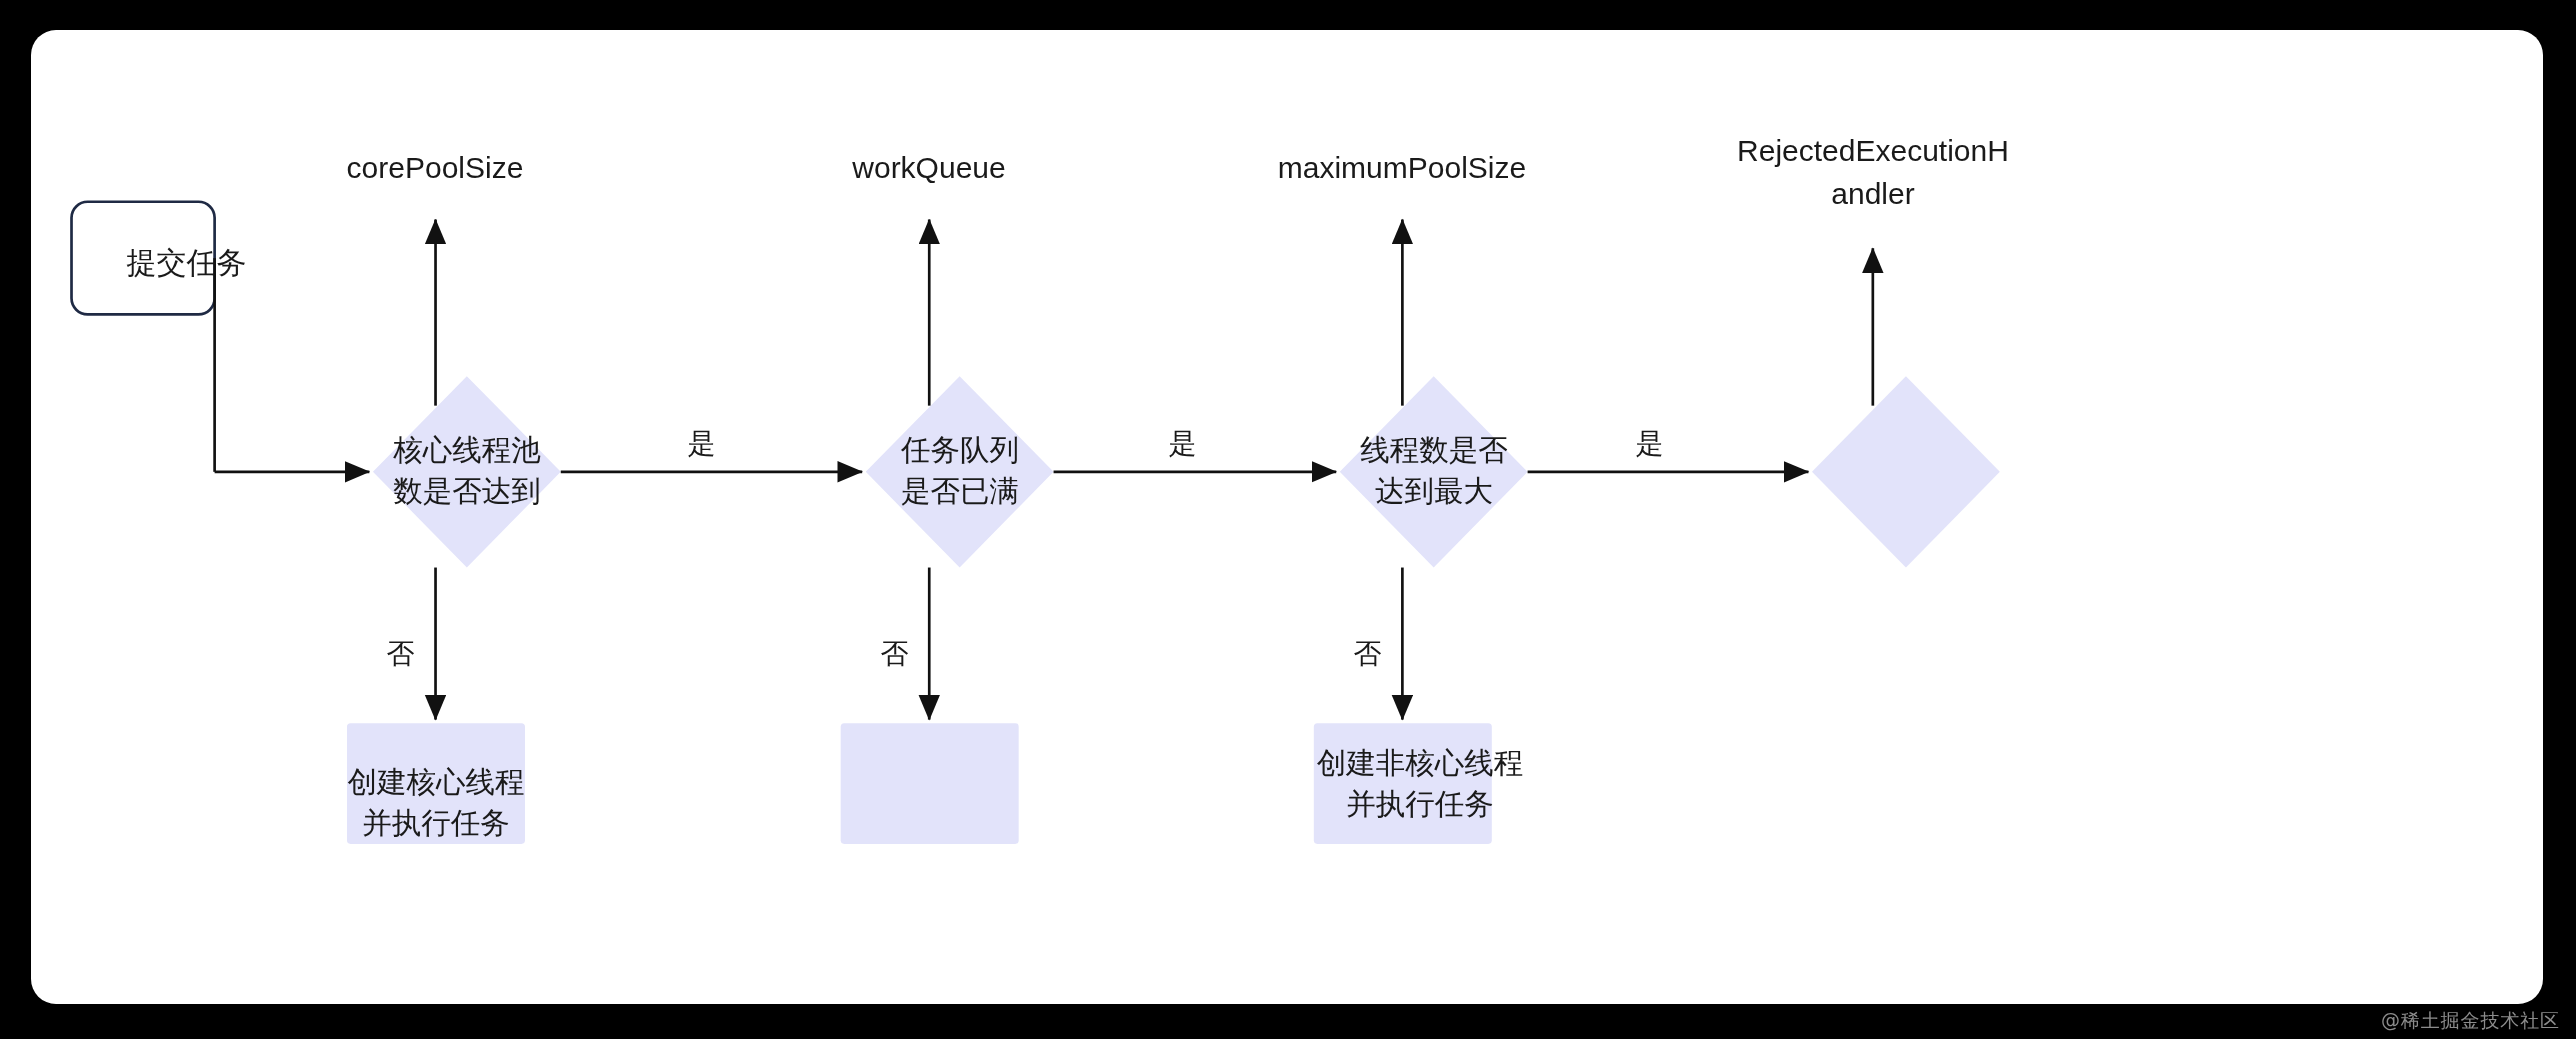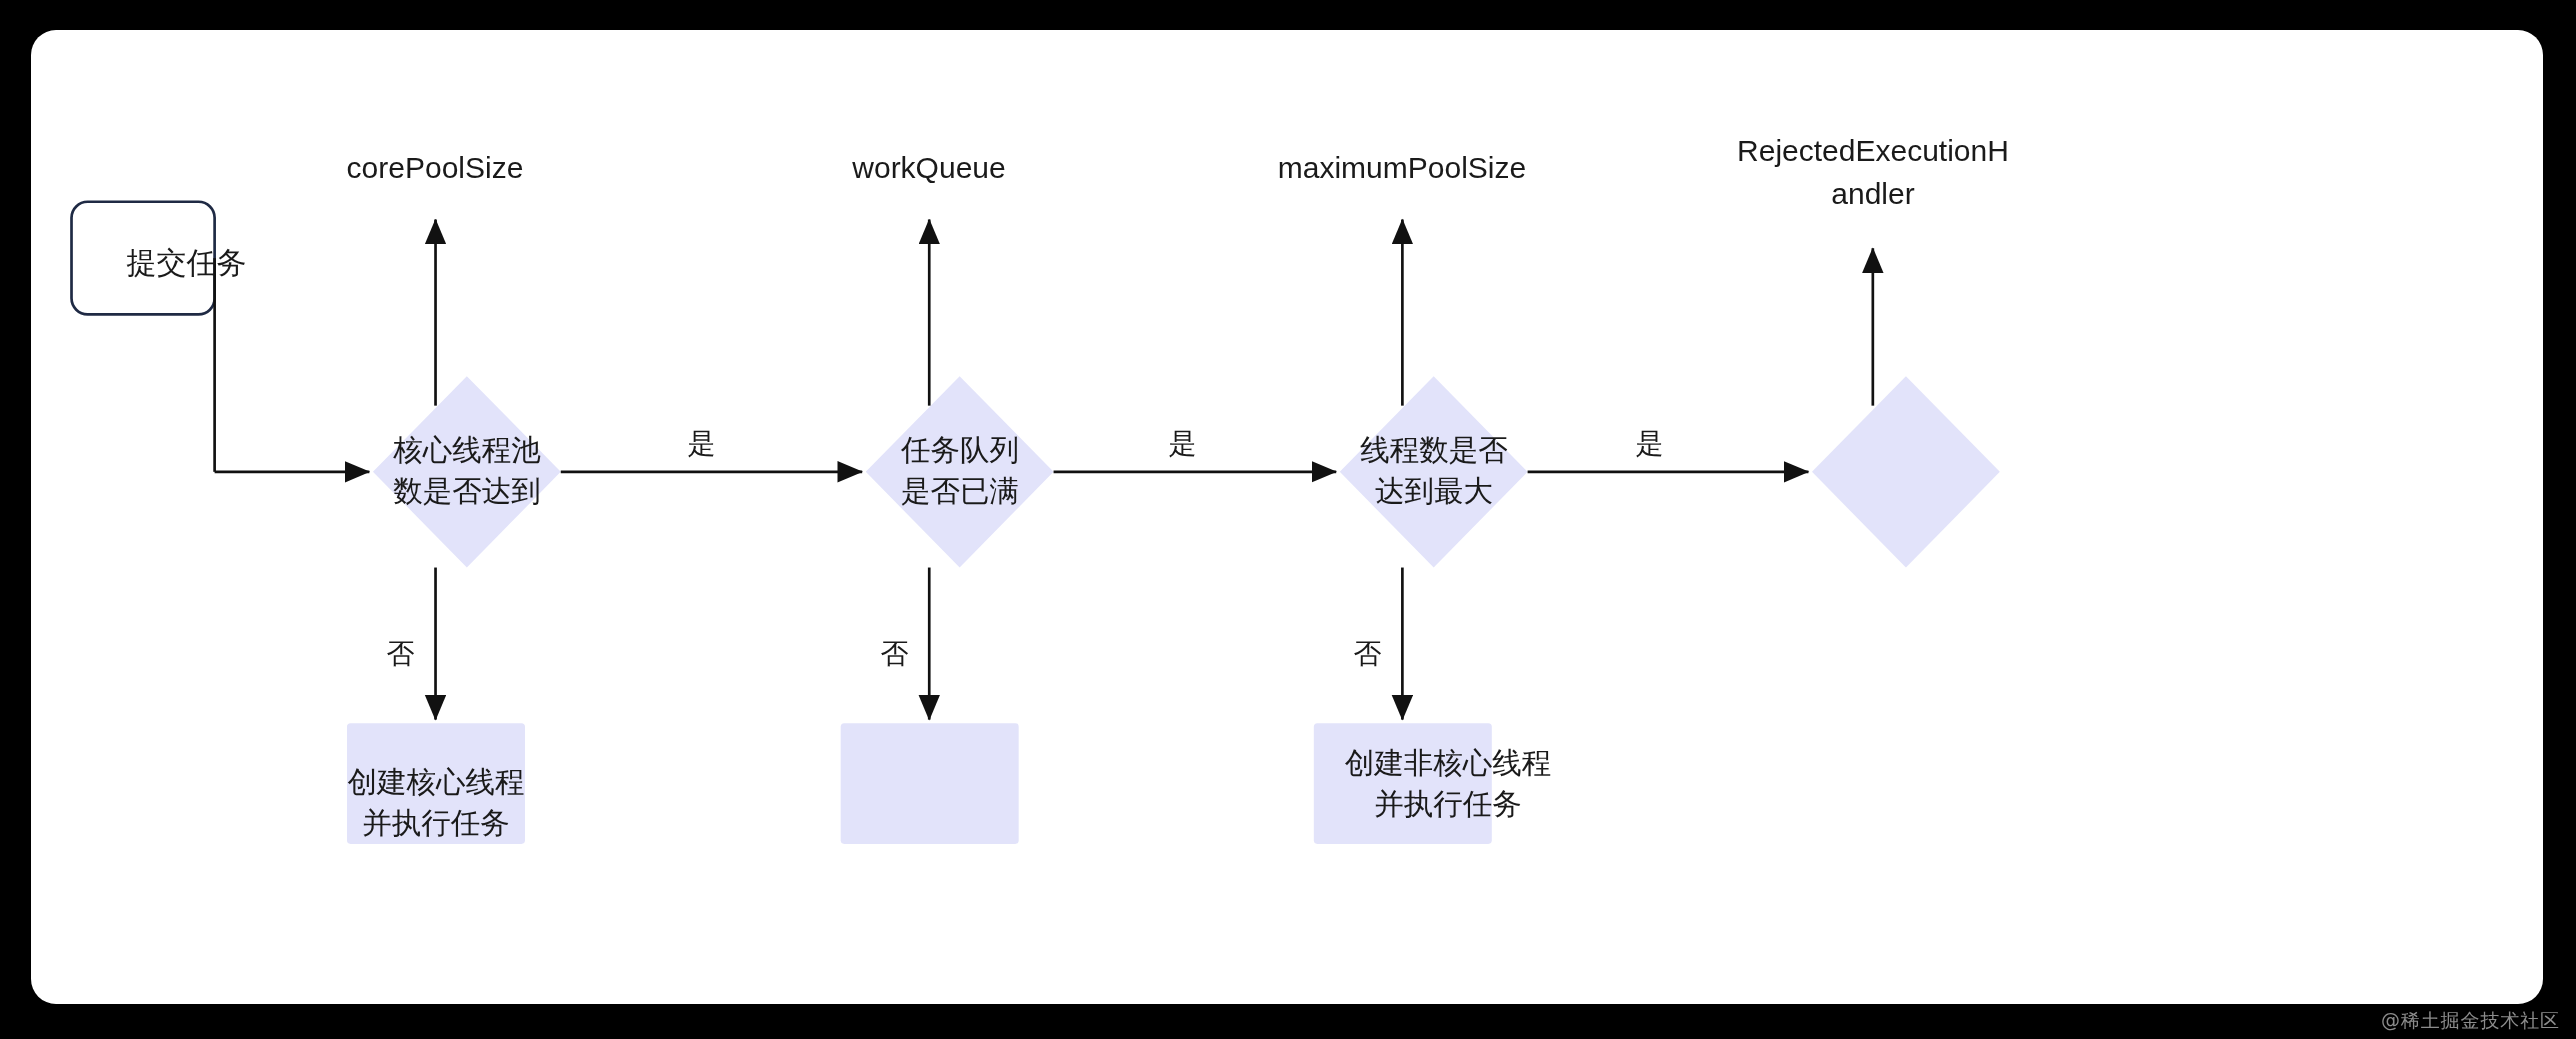--- a/index.html
+++ b/index.html
@@ -107,21 +107,21 @@
 
   <div class="node-label diamond-text" style="left:333px;top:399px;width:206px;">核心线程池
 数是否达到</div>
   <div class="node-label diamond-text" style="left:826px;top:399px;width:206px;">任务队列
 是否已满</div>
   <div class="node-label diamond-text" style="left:1300px;top:399px;width:206px;">线程数是否
 达到最大</div>
 
   <div class="node-label box-text" style="left:316px;top:712px;width:178px;margin-top:19px;">创建核心线程
 并执行任务</div>
-  <div class="node-label box-text" style="left:1283px;top:712px;width:212px;padding-left:28px;">创建非核心线程
+  <div class="node-label box-text" style="left:1283px;top:712px;width:212px;">创建非核心线程
 并执行任务</div>
 
   <div class="param-label" style="left:261px;top:116px;width:286px;">corePoolSize</div>
   <div class="param-label" style="left:755px;top:116px;width:286px;">workQueue</div>
   <div class="param-label" style="left:1228px;top:116px;width:286px;">maximumPoolSize</div>
   <div class="param-label" style="left:1690px;top:99px;width:304px;">RejectedExecutionH
 andler</div>
 
   <div class="edge-label" style="left:648px;top:395px;width:45px;">是</div>
   <div class="edge-label" style="left:1129px;top:395px;width:45px;">是</div>

